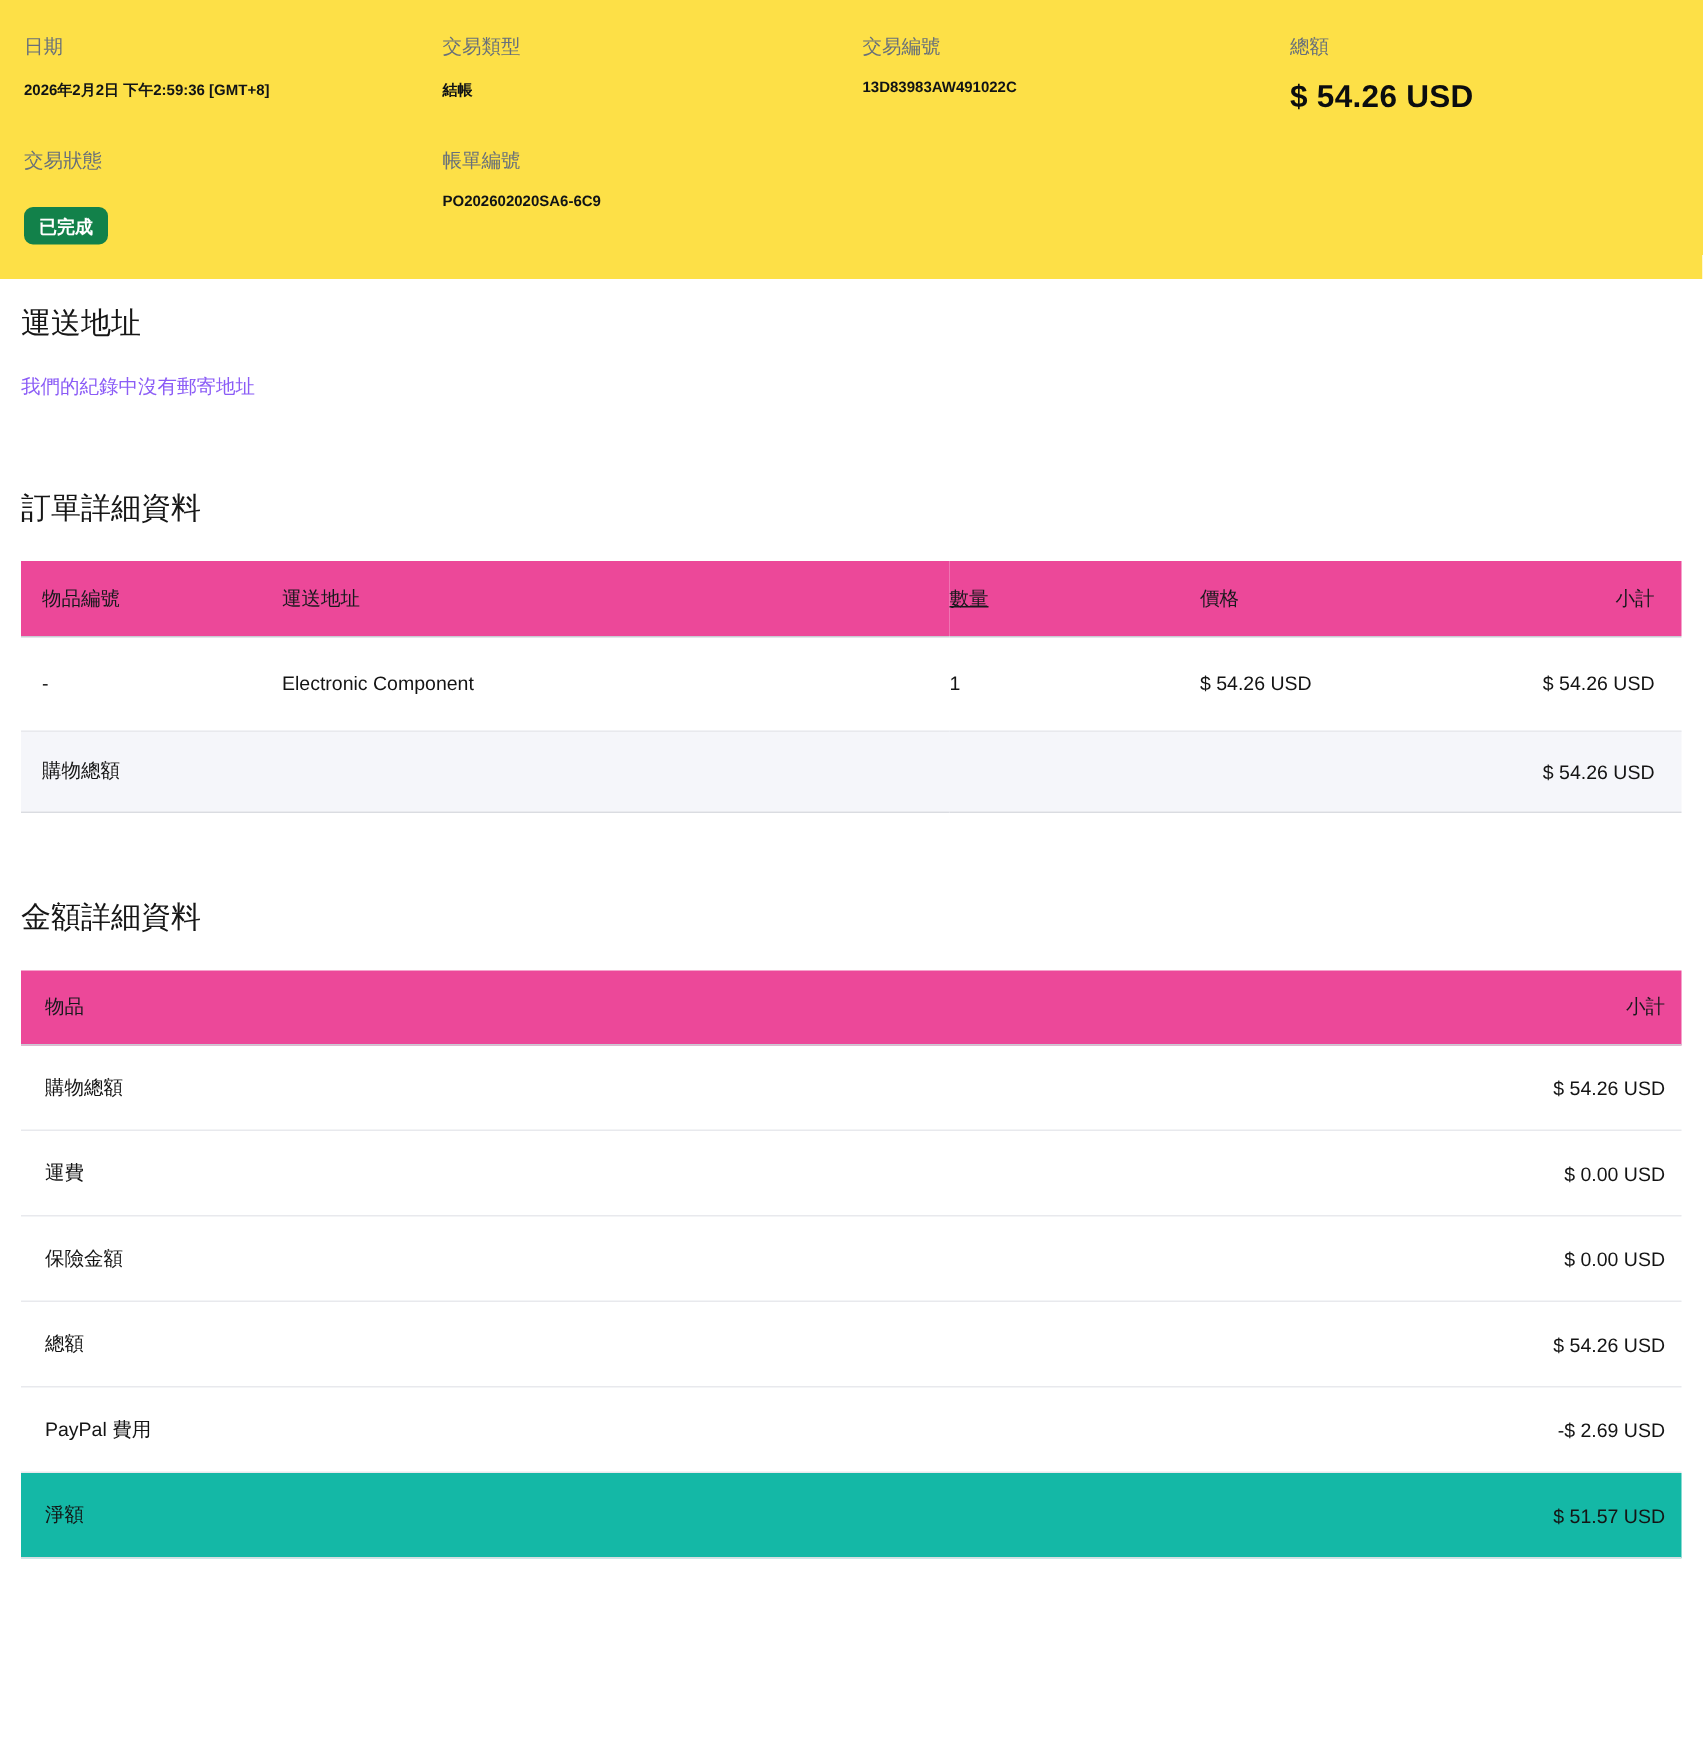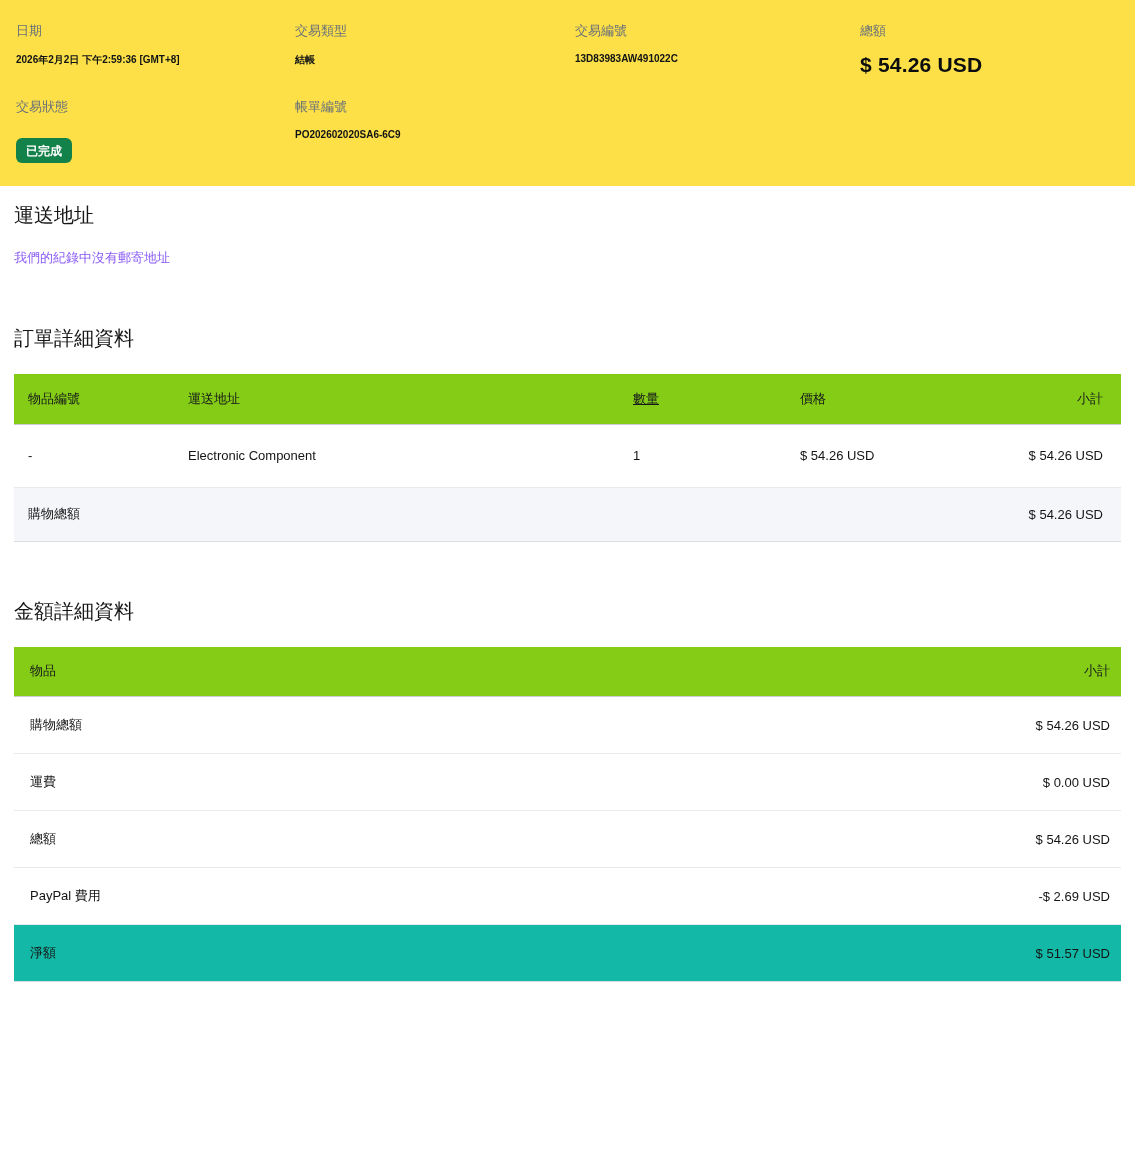--- a/index.html
+++ b/index.html
@@ -63,21 +63,21 @@
   .amount-section { margin-top: 56px; }
   .section-title.table-title { margin-bottom: 22px; }
   
   table {
     width: 100%;
     border-collapse: collapse;
     table-layout: fixed;
     font-size: 13px;
   }
   thead th {
-    background: #84cc16;
+    background: #ec4899;
     font-weight: 500;
     font-size: 13px;
     color: #17191c;
     text-align: left;
     height: 50px;
     padding: 0;
     border-bottom: 1px solid #c9ccd4;
   }
   .order-table tbody td {
     height: 63px;
@@ -191,20 +191,24 @@
     <tbody>
       <tr>
         <td class="pad-l-16">購物總額</td>
         <td class="num-right">$ 54.26 USD</td>
       </tr>
       <tr>
         <td class="pad-l-16">運費</td>
         <td class="num-right">$ 0.00 USD</td>
       </tr>
       <tr>
+        <td class="pad-l-16">保險金額</td>
+        <td class="num-right">$ 0.00 USD</td>
+      </tr>
+      <tr>
         <td class="pad-l-16">總額</td>
         <td class="num-right">$ 54.26 USD</td>
       </tr>
       <tr>
         <td class="pad-l-16">PayPal 費用</td>
         <td class="num-right">-$ 2.69 USD</td>
       </tr>
       <tr class="net-row">
         <td class="pad-l-16">淨額</td>
         <td class="num-right">$ 51.57 USD</td>

